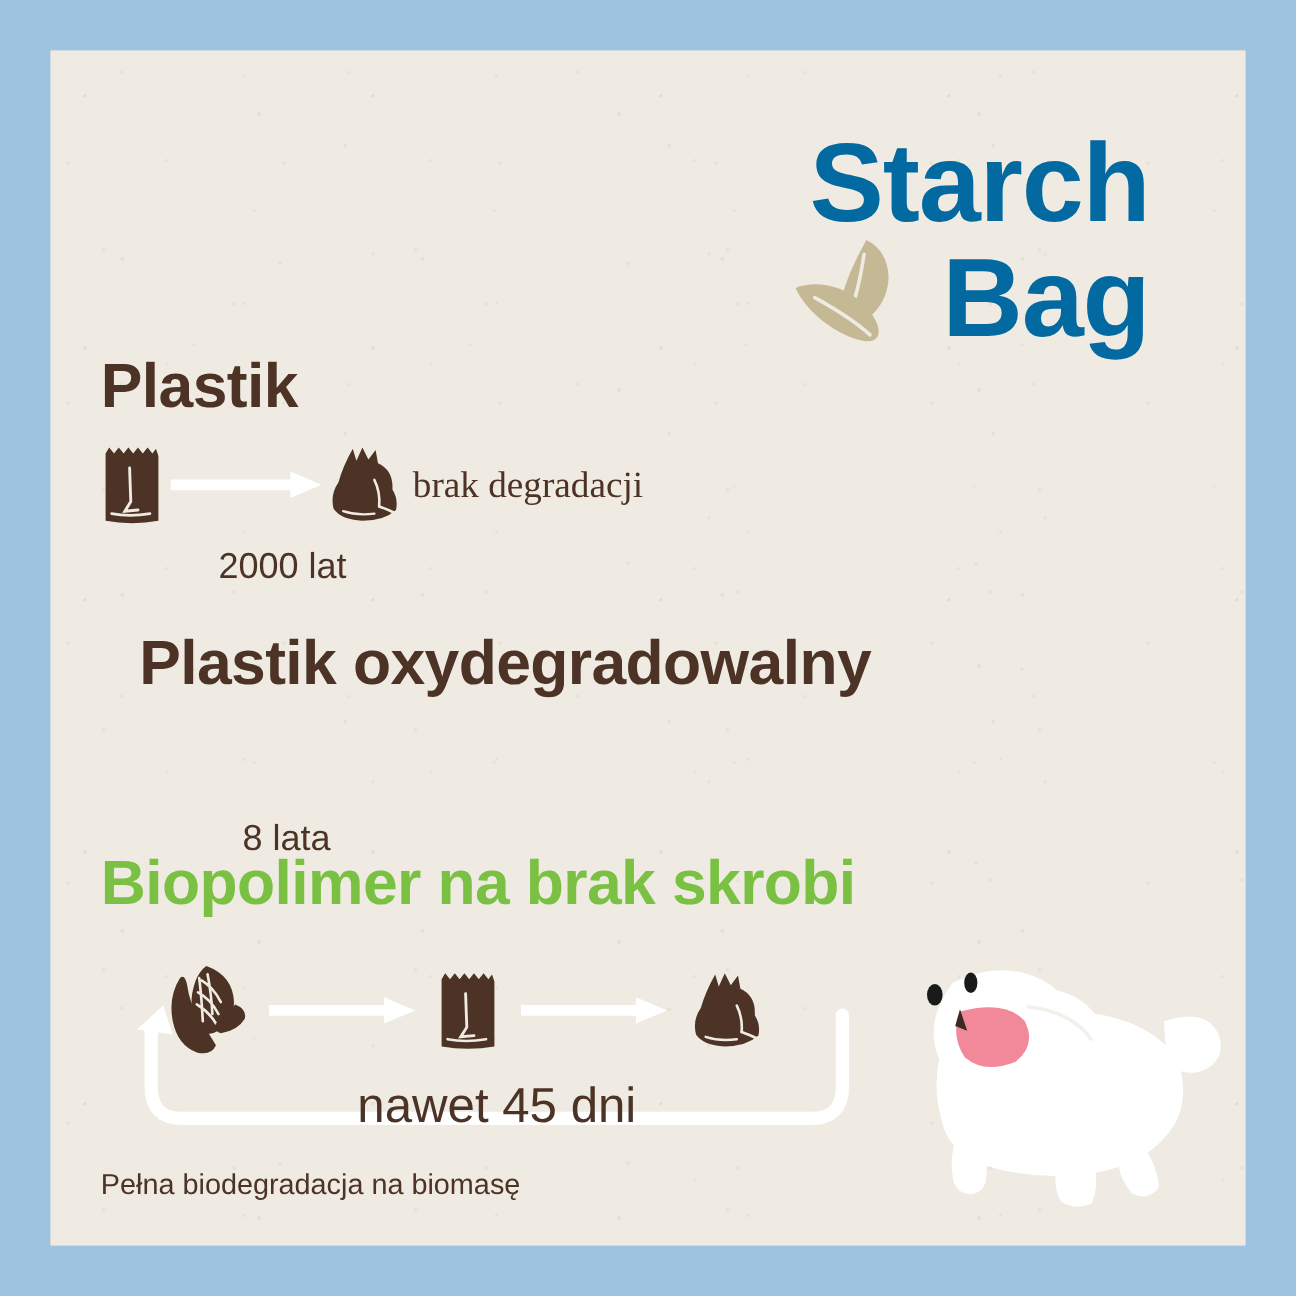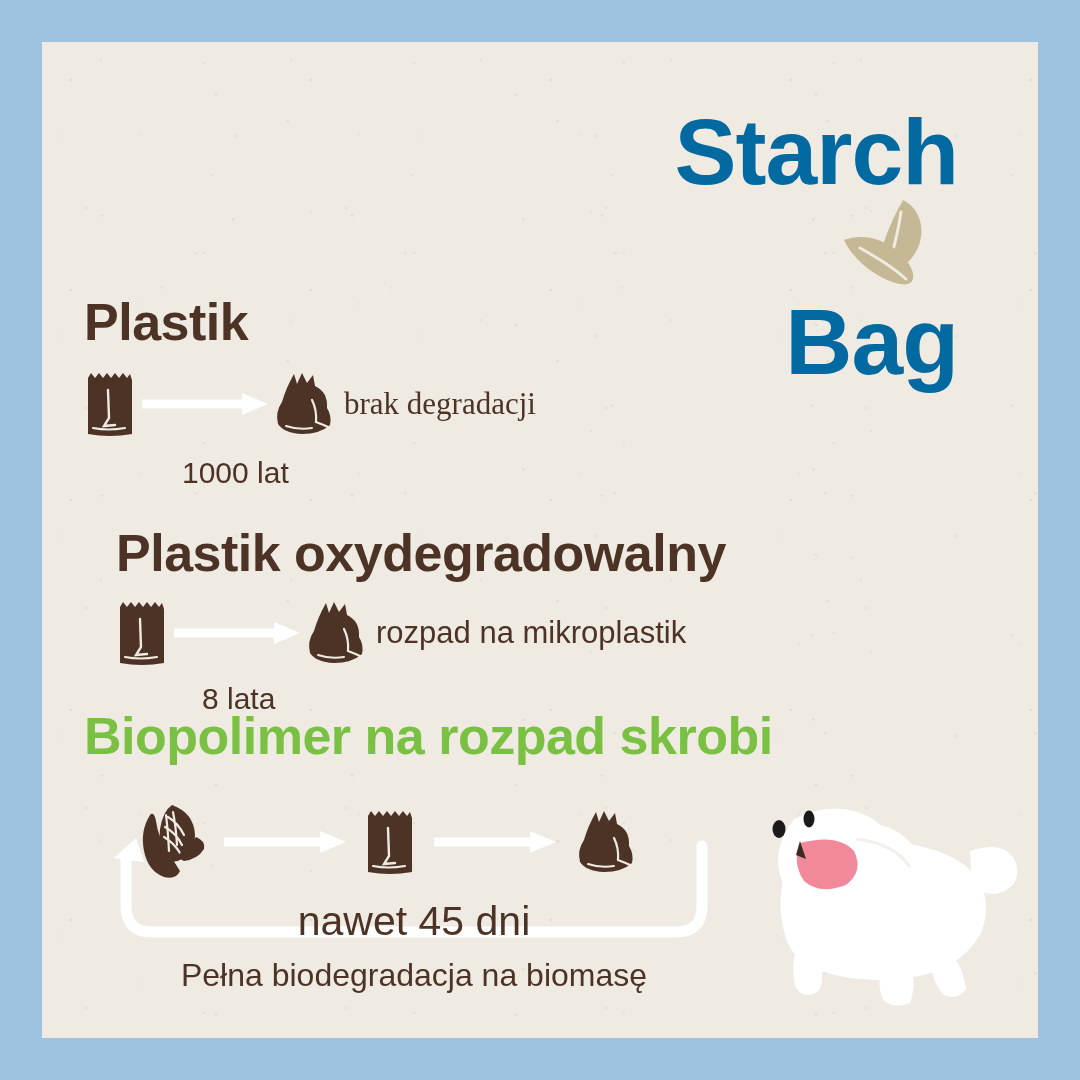--- a/index.html
+++ b/index.html
@@ -73,21 +73,20 @@
     font-size: 93px;
     font-weight: 800;
     letter-spacing: -1px;
     display: block;
   }
   .logo-bag-row {
     display: flex;
     align-items: flex-end;
     justify-content: flex-end;
     gap: 8px;
-    flex-direction: column;
   }
   .logo-leaves { width: 118px; height: 92px; flex: none; margin-bottom: 4px; }
 
   
   .section { position: absolute; left: 0; width: 100%; }
 
   .sec-title {
     font-size: 52px;
     font-weight: 800;
     letter-spacing: -.5px;
@@ -137,24 +136,23 @@
   .cycle-days {
     position: absolute;
     left: 0; top: 104px;
     width: 660px;
     text-align: center;
     font-size: 41px;
     color: #4c3326;
   }
   .cycle-caption {
     position: absolute;
-    left: 0; top: 163px;
+    left: 0; top: 180px;
     width: 660px;
-    text-align: center;
-    font-size: 32px;
+    font-size: 24px;
     color: #4c3326;
   }
 
   .dog { position: absolute; right: 14px; bottom: 24px; width: 290px; height: 225px; }
 </style>
 </head>
 <body>
 
 <div class="frame">
   <div class="panel">
@@ -191,53 +189,32 @@
         <svg class="icon-crumpled" viewBox="0 0 62 68" style="margin-left:4px;">
           <path d="M22 4 L25 14 L30 3 L35 13 L41 5 L43 16 Q56 22 55 38 Q60 46 58 55 Q48 64 30 64 Q12 63 6 54 Q3 42 10 32 Q14 18 22 4 Z" fill="#4c3326"></path>
           <path d="M40 30 Q45 40 44 52" stroke="#efebe2" stroke-width="2.2" fill="none" stroke-linecap="round"></path>
           <path d="M44 52 Q52 55 56 57" stroke="#efebe2" stroke-width="2.2" fill="none" stroke-linecap="round"></path>
           <path d="M14 56 Q26 60 40 58" stroke="#efebe2" stroke-width="2" fill="none" stroke-linecap="round"></path>
         </svg>
 
         <span class="result-label">brak degradacji</span>
       </div>
 
-      <span class="duration" style="left:140px; top:160px;">1000 lat</span>
+      <span class="duration" style="left:140px; top:160px;">2000 lat</span>
     </div>
 
     <div class="section" style="top:485px;padding-left:32px;">
       <h2 class="sec-title">Plastik oxydegradowalny</h2>
 
-      <div class="flow" style="margin-top:18px;">
-        <svg class="icon-bag" viewBox="0 0 52 72">
-          <path d="M4 10 L7 5 L11 10 L15 5 L19 10 L23 5 L27 10 L31 5 L35 10 L39 5 L43 10 L46 6 L48 12 L48 66 Q26 70 4 66 Z" fill="#4c3326"></path>
-          <path d="M24 22 L25 50 L20 58 L31 57" stroke="#efebe2" stroke-width="2.4" fill="none" stroke-linecap="round"></path>
-          <path d="M9 60 Q24 63 41 60" stroke="#efebe2" stroke-width="2.2" fill="none" stroke-linecap="round"></path>
-        </svg>
-
-        <svg class="arrow" width="126" height="26" viewBox="0 0 126 26" style="margin-left:6px;">
-          <path d="M0 13 L104 13" stroke="#ffffff" stroke-width="9"></path>
-          <path d="M100 2 L126 13 L100 24 Z" fill="#ffffff"></path>
-        </svg>
-
-        <svg class="icon-crumpled" viewBox="0 0 62 68" style="margin-left:4px;">
-          <path d="M22 4 L25 14 L30 3 L35 13 L41 5 L43 16 Q56 22 55 38 Q60 46 58 55 Q48 64 30 64 Q12 63 6 54 Q3 42 10 32 Q14 18 22 4 Z" fill="#4c3326"></path>
-          <path d="M40 30 Q45 40 44 52" stroke="#efebe2" stroke-width="2.2" fill="none" stroke-linecap="round"></path>
-          <path d="M44 52 Q52 55 56 57" stroke="#efebe2" stroke-width="2.2" fill="none" stroke-linecap="round"></path>
-          <path d="M14 56 Q26 60 40 58" stroke="#efebe2" stroke-width="2" fill="none" stroke-linecap="round"></path>
-        </svg>
-
-        <span class="result-label">rozpad na mikroplastik</span>
-      </div>
 
       <span class="duration" style="left:160px; top:155px;">8 lata</span>
     </div>
 
     <div class="section" style="top:668px;">
-      <h2 class="sec-title green">Biopolimer na rozpad skrobi</h2>
+      <h2 class="sec-title green">Biopolimer na brak skrobi</h2>
 
       <div class="cycle" style="top:84px;">
 
         <svg class="cycle-loop" viewBox="0 0 660 178">
           <path d="M618 52 L618 112 Q618 138 592 138 L68 138 Q42 138 42 112 L42 62" stroke="#ffffff" stroke-width="11" fill="none" stroke-linecap="round"></path>
           <path d="M30 64 L52 44 L60 68 Z" fill="#ffffff"></path>
         </svg>
 
         <div class="cycle-icons">
           <div style="width:48px;flex:none;"></div>

